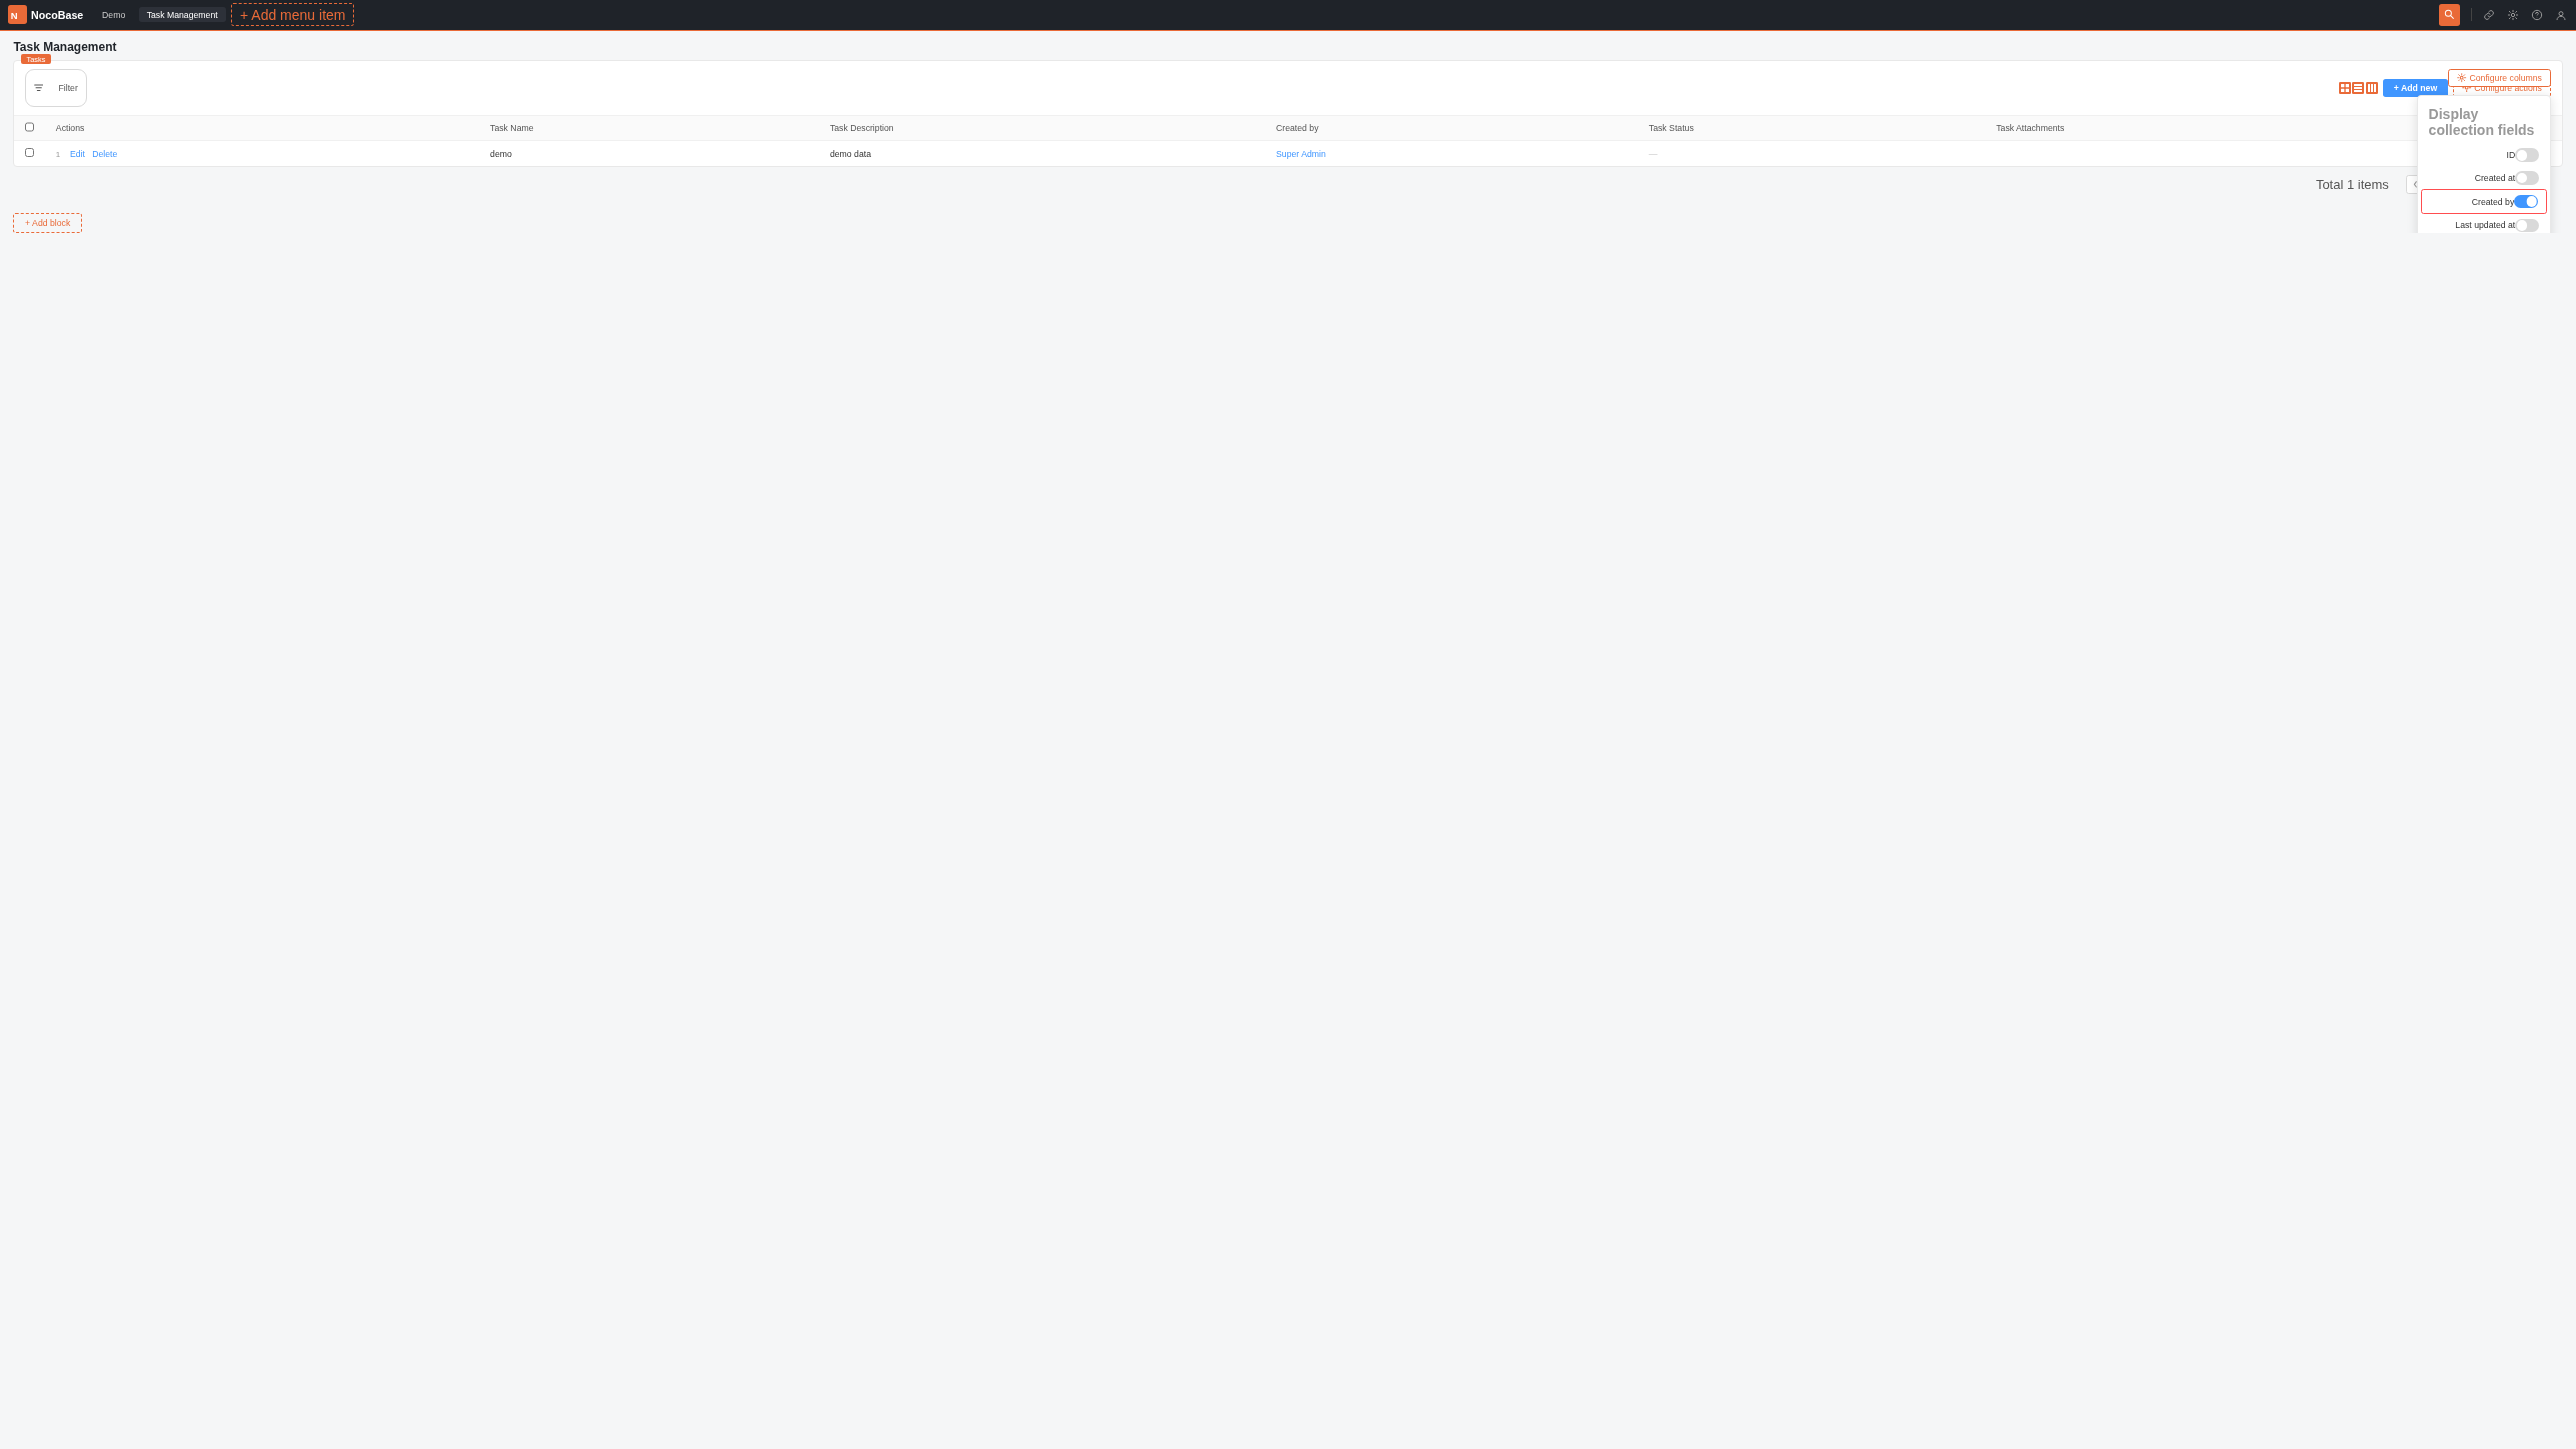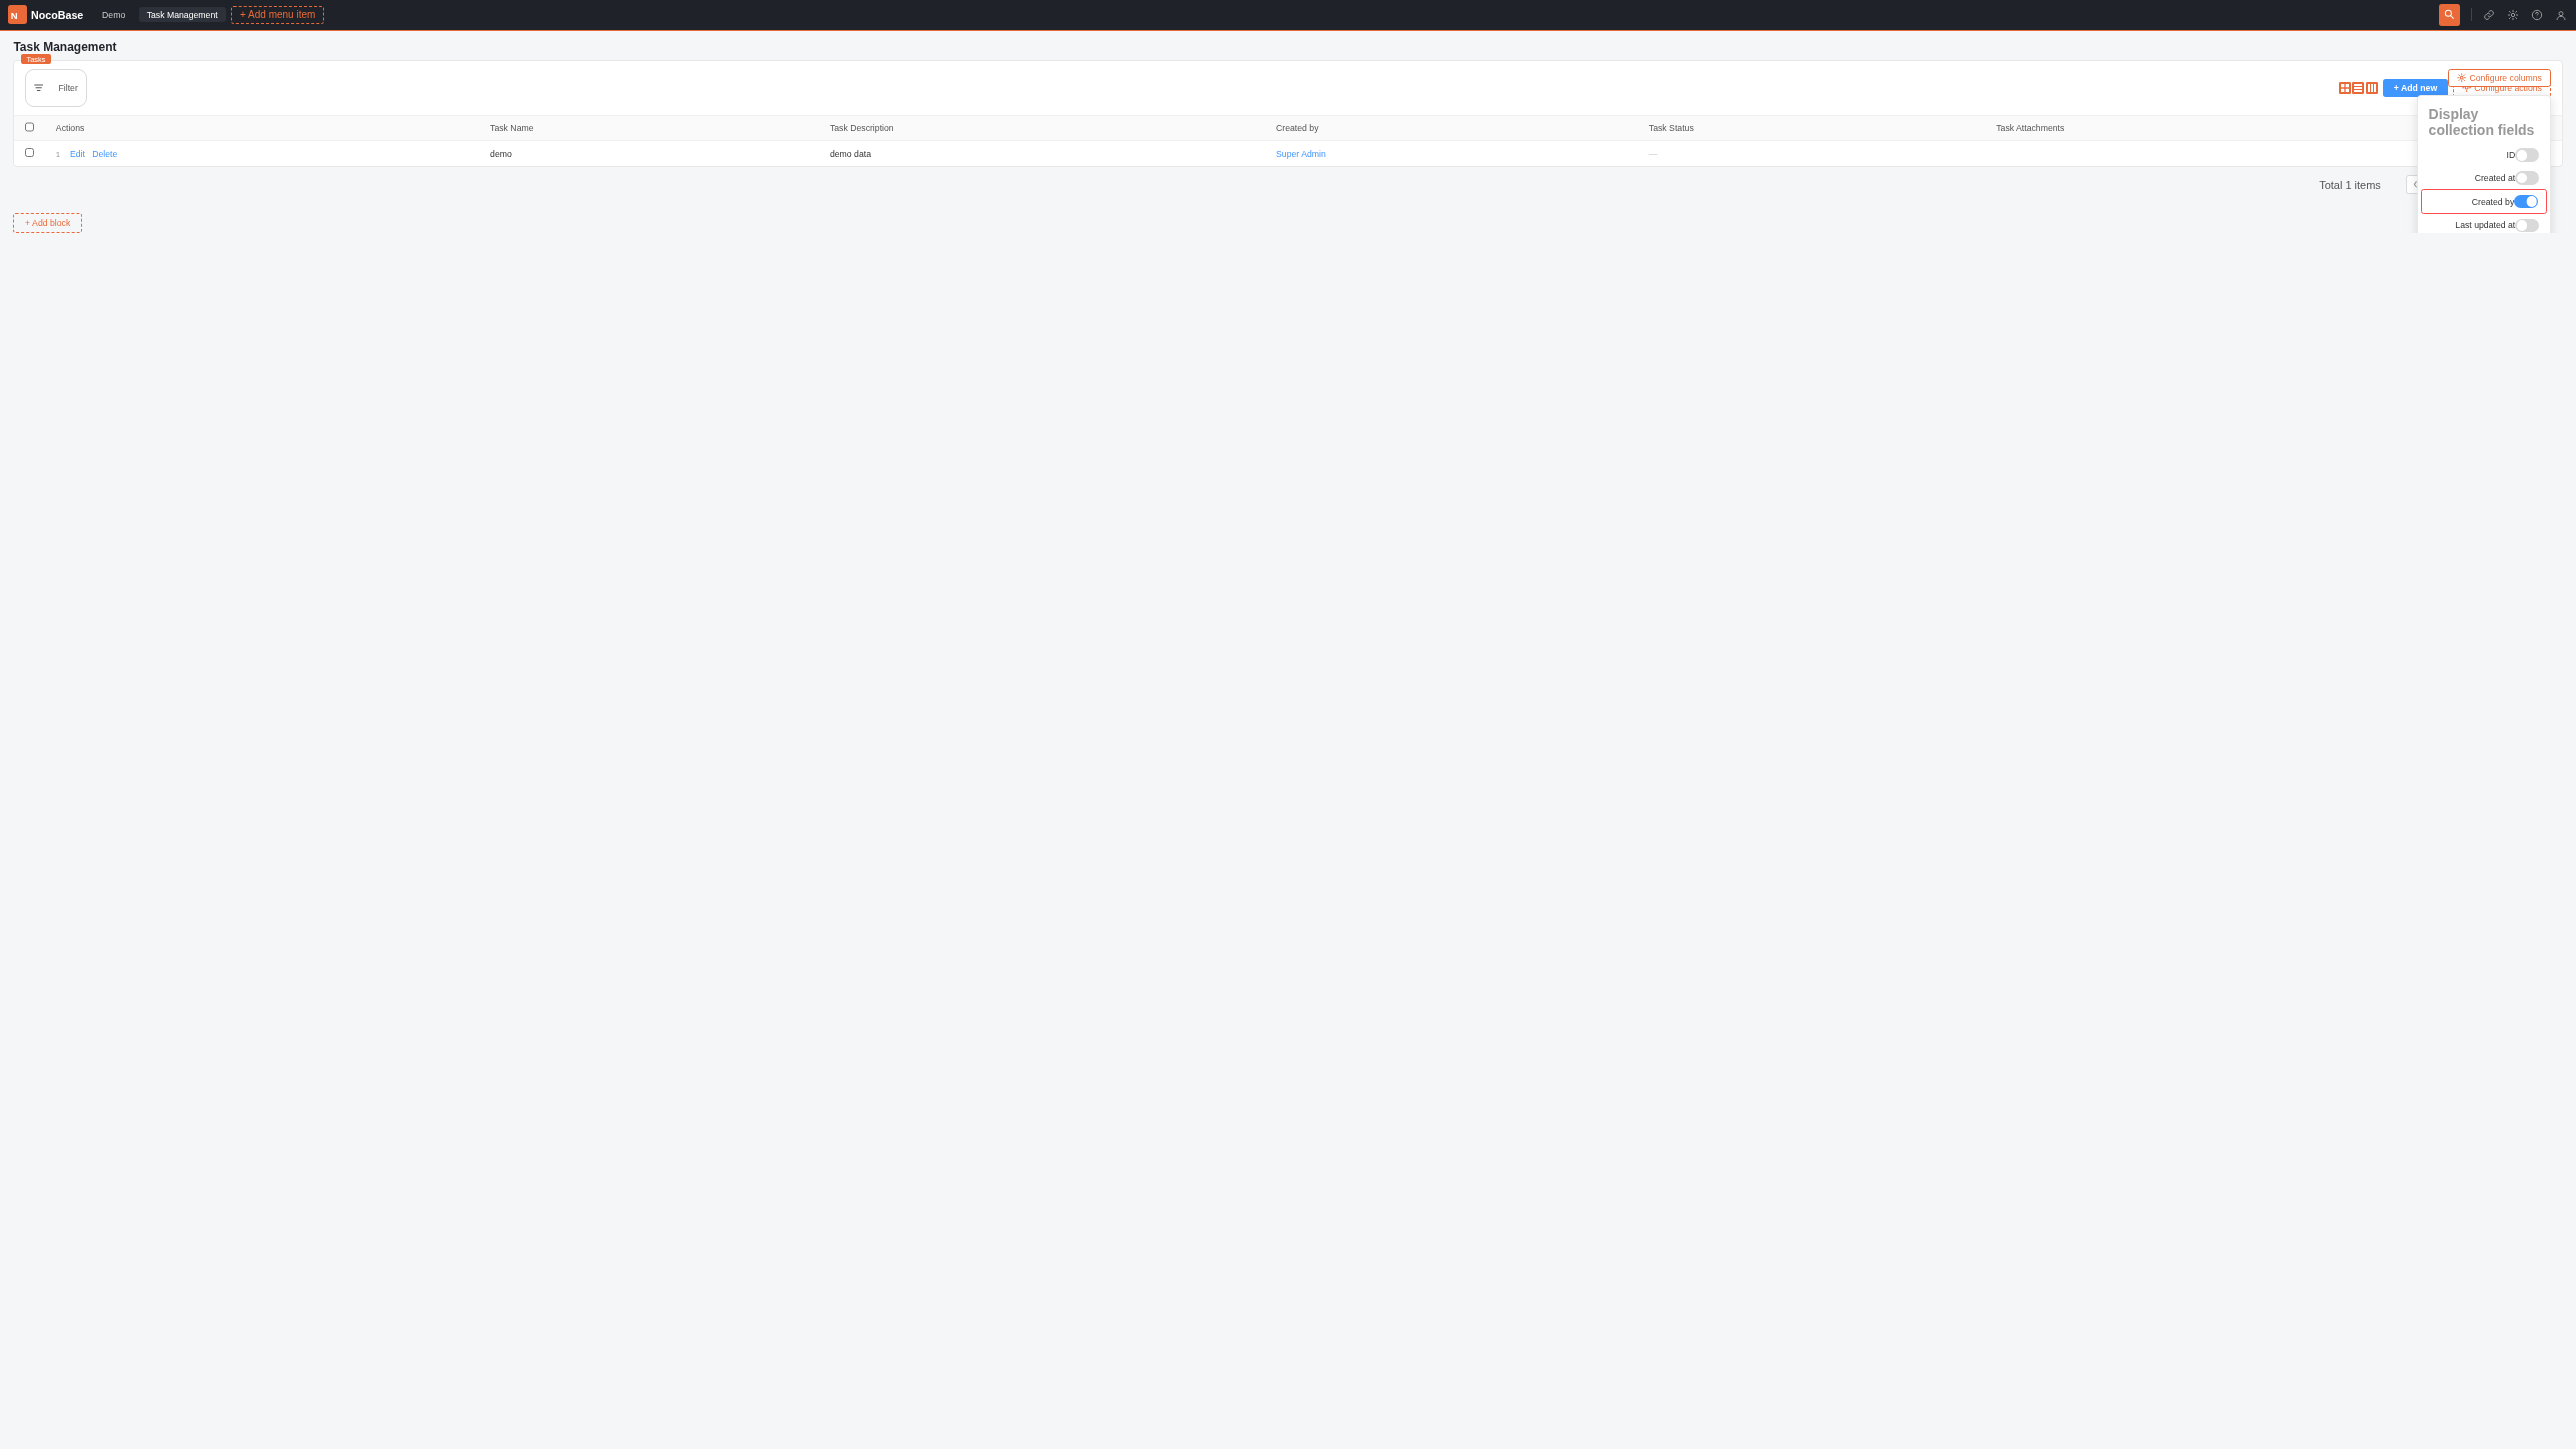--- a/index.html
+++ b/index.html
@@ -9,21 +9,21 @@
     .top-nav {
       display: flex; align-items: center; background: #1f2329; height: 29.5px; padding: 0 8px; gap: 5.4px;
     }
     .logo { display: flex; align-items: center; gap: 4px; color: white; font-weight: 700; font-size: 10.7px; margin-right: 5.4px; }
     .logo-icon { width: 19px; height: 19px; }
     .nav-item {
       color: #ccc; padding: 2.7px 8px; border-radius: 2.7px; cursor: pointer; font-size: 8.7px;
     }
     .nav-item.active { background: #2d3139; color: white; }
     .nav-item-add {
-      border: 1px dashed #e96a38; color: #e96a38; padding: 2.7px 8px; border-radius: 2.7px; cursor: pointer; font-size: 10px; display: flex; align-items: center; gap: 2.7px;
+      border: 1px dashed #e96a38; color: #e96a38; padding: 2.7px 8px; border-radius: 2.7px; cursor: pointer; font-size: 14px; display: flex; align-items: center; gap: 2.7px;
     }
     .nav-spacer { flex: 1; }
     .nav-icons { display: flex; align-items: center; gap: 10.7px; }
     .nav-icon { width: 13.4px; height: 13.4px; display: flex; align-items: center; justify-content: center; cursor: pointer; }
     .search-icon-btn { background: #e96a38; border-radius: 2.7px; width: 21.5px; height: 21.5px; display: flex; align-items: center; justify-content: center; }
     .nav-right-line { width: 0.7px; height: 13.4px; background: #444; }
 
     
     .page-header { padding: 9.4px 13.4px 5.4px; background: #f5f6f7; }
     .page-title { font-size: 12px; font-weight: 600; color: #1f2329; }
@@ -95,21 +95,21 @@
       position: absolute; content: ""; height: 10.7px; width: 10.7px; left: 1.3px; bottom: 1.3px;
       background: white; border-radius: 50%; transition: 0.3s;
     }
     .toggle input:checked + .toggle-slider { background: #4096ff; }
     .toggle input:checked + .toggle-slider:before { transform: translateX(10.7px); }
 
     
     .pagination-row {
       display: flex; align-items: center; justify-content: flex-end; padding: 8px 13.4px; gap: 5.4px;
     }
-    .total-items { font-size: 11px; color: #555; margin-right: 20px; }
+    .total-items { font-size: 13px; color: #555; margin-right: 12px; }
     .page-nav-btn {
       width: 19px; height: 19px; border: 0.7px solid #d9d9d9; border-radius: 2.7px; background: white; cursor: pointer; display: flex; align-items: center; justify-content: center; color: #555;
     }
     .page-num-btn {
       width: 19px; height: 19px; border: 0.7px solid #4096ff; border-radius: 2.7px; background: white; cursor: pointer; display: flex; align-items: center; justify-content: center; color: #4096ff; font-size: 8.7px;
     }
     .per-page-select {
       border: 0.7px solid #d9d9d9; border-radius: 2.7px; padding: 2px 5.4px; font-size: 8.7px; cursor: pointer; background: white; color: #333;
     }
 

